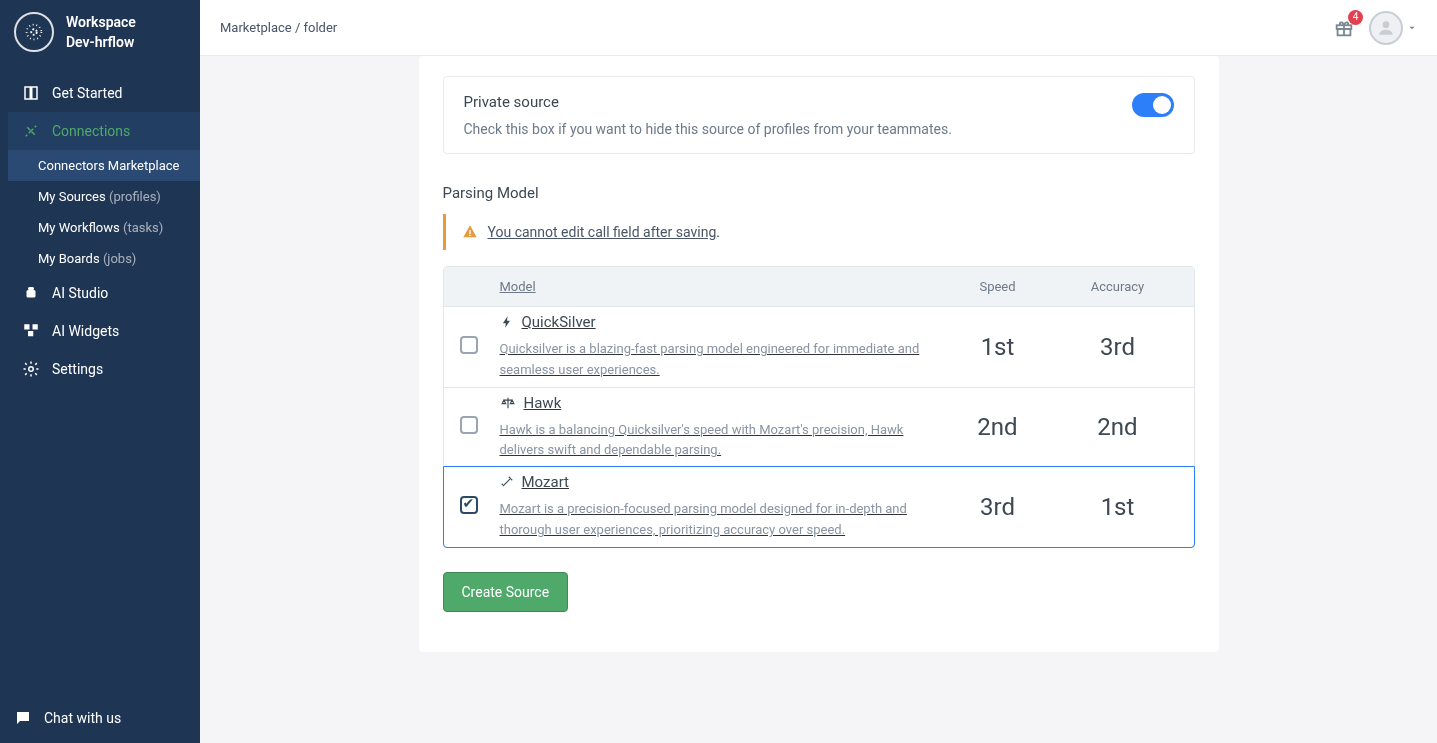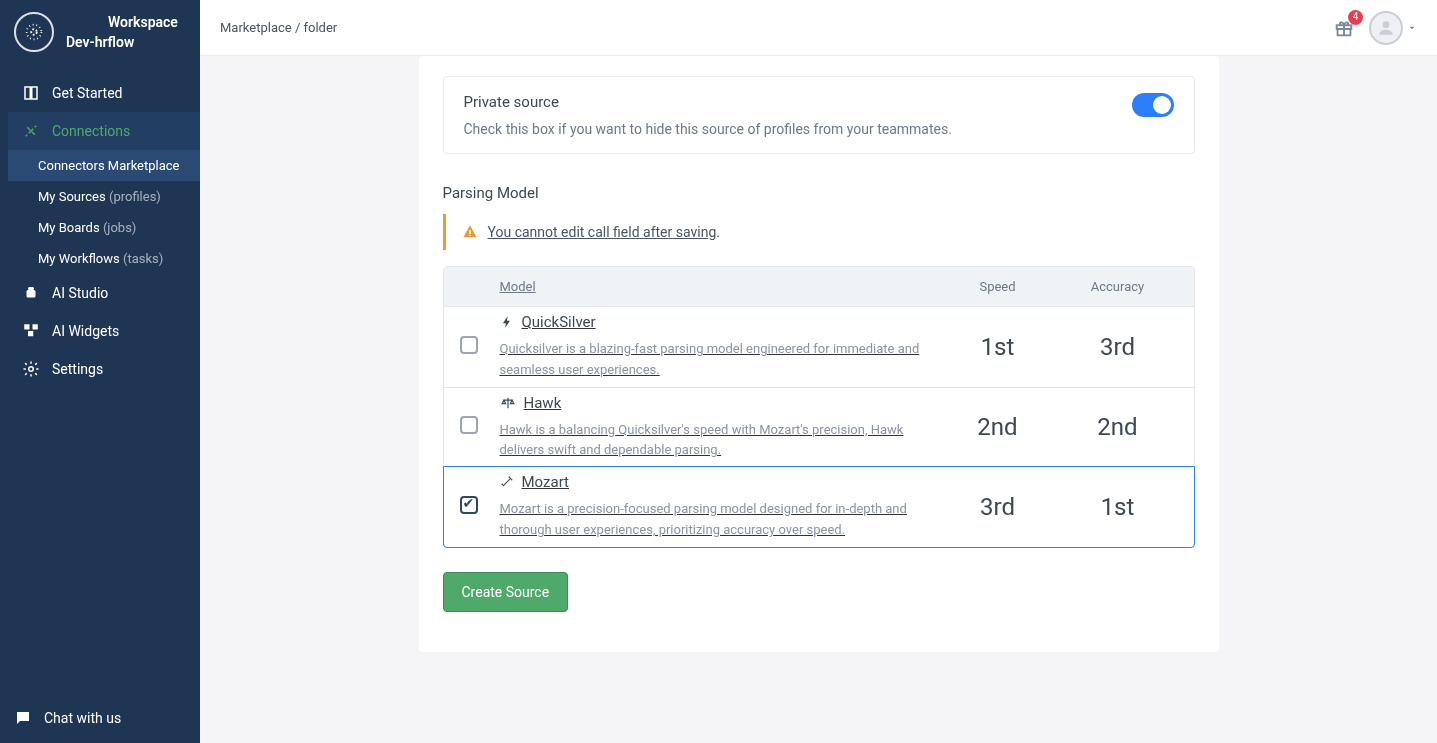--- a/index.html
+++ b/index.html
@@ -1,21 +1,21 @@
 <!DOCTYPE html>
 <html><head>
   <meta charset="utf-8">
   <style>
     * { margin: 0; padding: 0; box-sizing: border-box; font-family: -apple-system, BlinkMacSystemFont, "Segoe UI", Roboto, Helvetica, Arial, sans-serif; }
     body { background: #f5f5f7; width: 1437px; height: 743px; overflow: hidden; color: #333; }
     .app { display: flex; height: 100%; }
     .sidebar { width: 200px; background: #1f3554; color: #fff; display: flex; flex-direction: column; }
     .workspace-header { display: flex; align-items: center; padding: 12px 14px; gap: 12px; }
     .workspace-logo { width: 40px; height: 40px; border: 2px solid rgba(255,255,255,0.85); border-radius: 50%; display: flex; align-items: center; justify-content: center; font-style: italic; font-size: 18px; }
-    .workspace-label { font-size: 14px; font-weight: 600; margin-left: 42px; }
+    .workspace-label { font-size: 14px; font-weight: 600; }
     .workspace-name { font-size: 14px; font-weight: 600; margin-top: 4px; }
     .nav { margin-top: 10px; margin-left: 8px; }
     .nav-item { display: flex; align-items: center; gap: 12px; padding: 10px 14px; font-size: 14px; color: #fff; cursor: pointer; }
     .nav-item.active { color: #4fa96a; background: #223e63; }
     .nav-sub { padding-left: 30px; font-size: 13px; cursor: pointer; padding-top: 8px; padding-bottom: 8px; }
     .nav-sub.highlight { background: #2a4a73; }
     .nav-sub .muted { color: rgba(255,255,255,0.6); }
     .sidebar-bottom { margin-top: auto; padding-bottom: 6px; }
     .icon-small { width: 18px; height: 18px; display: inline-flex; align-items: center; justify-content: center; }
     .main { flex: 1; display: flex; flex-direction: column; }
@@ -92,26 +92,26 @@
       </div>
 
       <div class="nav-sub highlight">
         <span>Connectors Marketplace</span>
       </div>
       <div class="nav-sub">
         <span>My Sources</span>
         <span class="muted">(profiles)</span>
       </div>
       <div class="nav-sub">
+        <span>My Workflows</span>
+        <span class="muted">(tasks)</span>
+      </div>
+      <div class="nav-sub">
         <span>My Boards</span>
         <span class="muted">(jobs)</span>
-      </div>
-      <div class="nav-sub">
-        <span>My Workflows</span>
-        <span class="muted">(tasks)</span>
       </div>
 
       <div class="nav-item">
         <span class="icon-small">
             <svg width="18" height="18" viewBox="0 0 24 24" fill="#fff">
               <rect x="6" y="8" width="12" height="10" rx="2"></rect>
               <circle cx="9" cy="6" r="1"></circle>
               <circle cx="15" cy="6" r="1"></circle>
               <rect x="8" y="4" width="8" height="4" rx="2"></rect>
             </svg>

